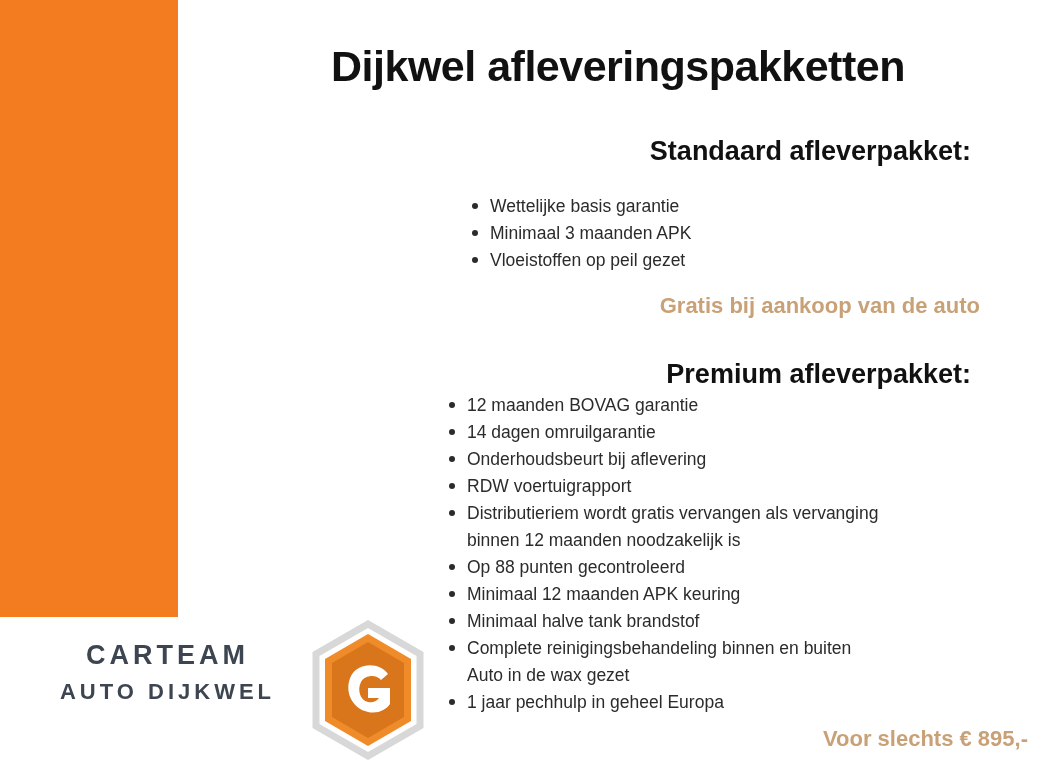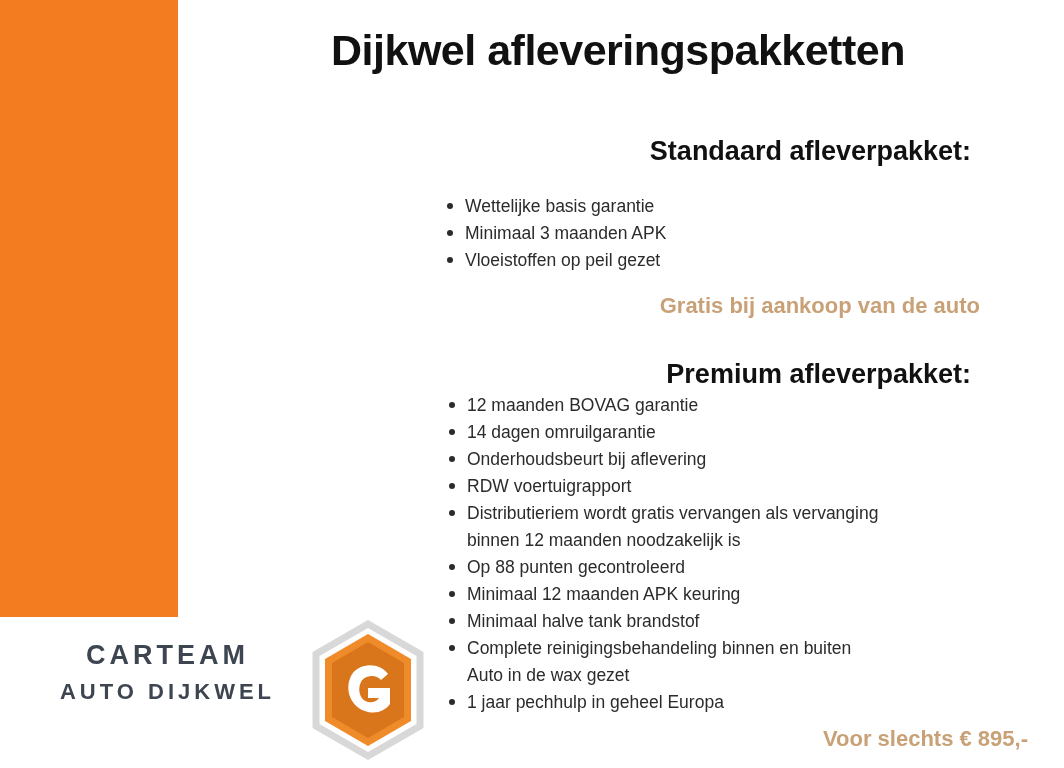--- a/index.html
+++ b/index.html
@@ -25,21 +25,21 @@
     left: 0;
     top: 0;
     width: 178px;
     height: 617px;
     background: #f47c20;
   }
   
   .title {
     position: absolute;
     left: 178px;
-    top: 26px;
+    top: 42px;
     width: 880px;
     text-align: center;
     font-size: 43px;
     font-weight: bold;
     color: #111111;
     letter-spacing: -0.5px;
   }
   
   .section-heading {
     position: absolute;
@@ -73,21 +73,21 @@
     top: 10px;
     width: 6px;
     height: 6px;
     background: #2b2b2b;
     border-radius: 50%;
   }
   ul.bullets li .li-sub {
     display: block;
   }
   .list-standaard {
-    left: 441px;
+    left: 466px;
     top: 193px;
     width: 560px;
   }
   .list-premium {
     left: 443px;
     top: 392px;
     width: 560px;
   }
   .list-premium li { line-height: 27px; }
 

